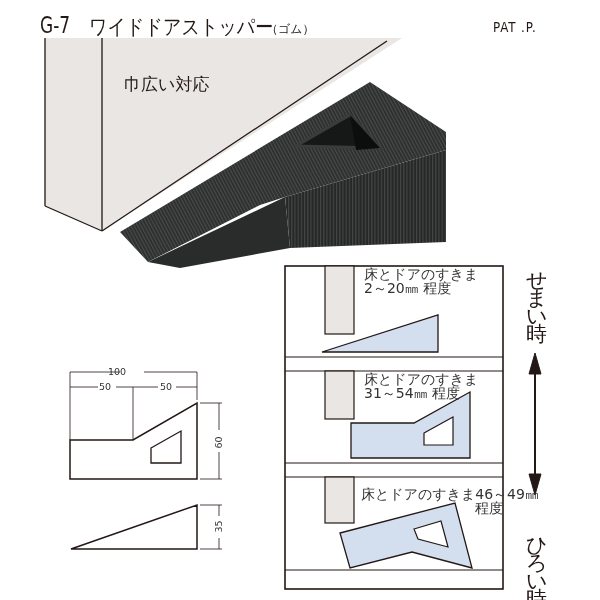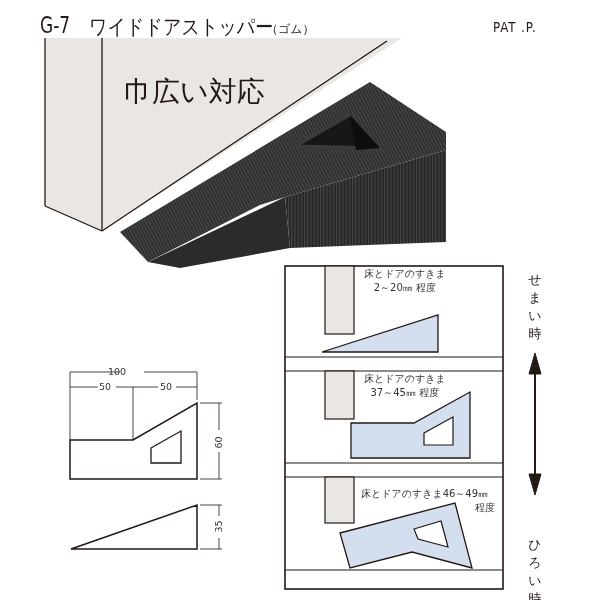--- a/index.html
+++ b/index.html
@@ -3,25 +3,25 @@
 <meta charset="utf-8">
 <style>
   html, body { margin:0; padding:0; background:#ffffff; }
   body { width:600px; height:600px; position:relative; overflow:hidden;
          font-family:"DejaVu Sans", sans-serif; color:#231815; }
   .abs { position:absolute; }
   .title-code { left:40px; top:12px; font-size:23px; letter-spacing:0px; font-family:"DejaVu Sans Condensed","DejaVu Sans", sans-serif; transform:scaleX(0.82); transform-origin:left top; }
   .title-name { left:89px; top:13px; font-size:21px; transform:scaleX(0.86); transform-origin:left top; white-space:nowrap; }
   .title-sub { left:266px; top:21px; font-size:12px; white-space:nowrap; }
   .pat { left:493px; top:19px; font-size:14px; letter-spacing:1px; transform:scaleX(0.85); transform-origin:left top; }
-  .wide-label { left:124px; top:73px; font-size:28px; white-space:nowrap; }
+  .wide-label { left:124px; top:73px; font-size:17px; white-space:nowrap; }
   svg { position:absolute; left:0; top:0; }
   .dim { font-size:9.5px; color:#333; font-family:"DejaVu Sans", sans-serif; }
-  .gap-text { font-size:10px; line-height:14px; white-space:nowrap; color:#333;text-align:center; }
-  .vert { font-size:13px; line-height:18px; width:18px; text-align:center; }
+  .gap-text { font-size:14px; line-height:14px; white-space:nowrap; color:#333; }
+  .vert { font-size:21px; line-height:18px; width:18px; text-align:center; }
 </style>
 </head>
 <body>
 
 <div class="abs title-code">G-7</div>
 <div class="abs title-name">ワイドドアストッパー</div>
 <div class="abs title-sub">（ゴム）</div>
 <div class="abs pat">PAT .P.</div>
 
 <svg width="600" height="600">
@@ -132,21 +132,21 @@
     <polygon points="535,495 529,474 541,474"></polygon>
   </g>
 </svg>
 
 <div class="abs gap-text" style="left:364px;top:267px;">
   <div>床とドアのすきま</div>
   <div><span>2～20㎜</span>&nbsp;<span>程度</span></div>
 </div>
 <div class="abs gap-text" style="left:364px;top:372px;">
   <div>床とドアのすきま</div>
-  <div><span>37～45㎜</span>&nbsp;<span>程度</span></div>
+  <div><span>31～54㎜</span>&nbsp;<span>程度</span></div>
 </div>
 <div class="abs gap-text" style="left:361px;top:487px;">
   <div>床とドアのすきま46～49㎜</div>
 </div>
 <div class="abs gap-text" style="left:475px;top:501px;">程度</div>
 
 <div class="abs vert" style="left:526px;top:271px;width:18px;word-break:break-all;">せまい時</div>
 <div class="abs vert" style="left:526px;top:536px;width:18px;word-break:break-all;">ひろい時</div>
 
 </body></html>

